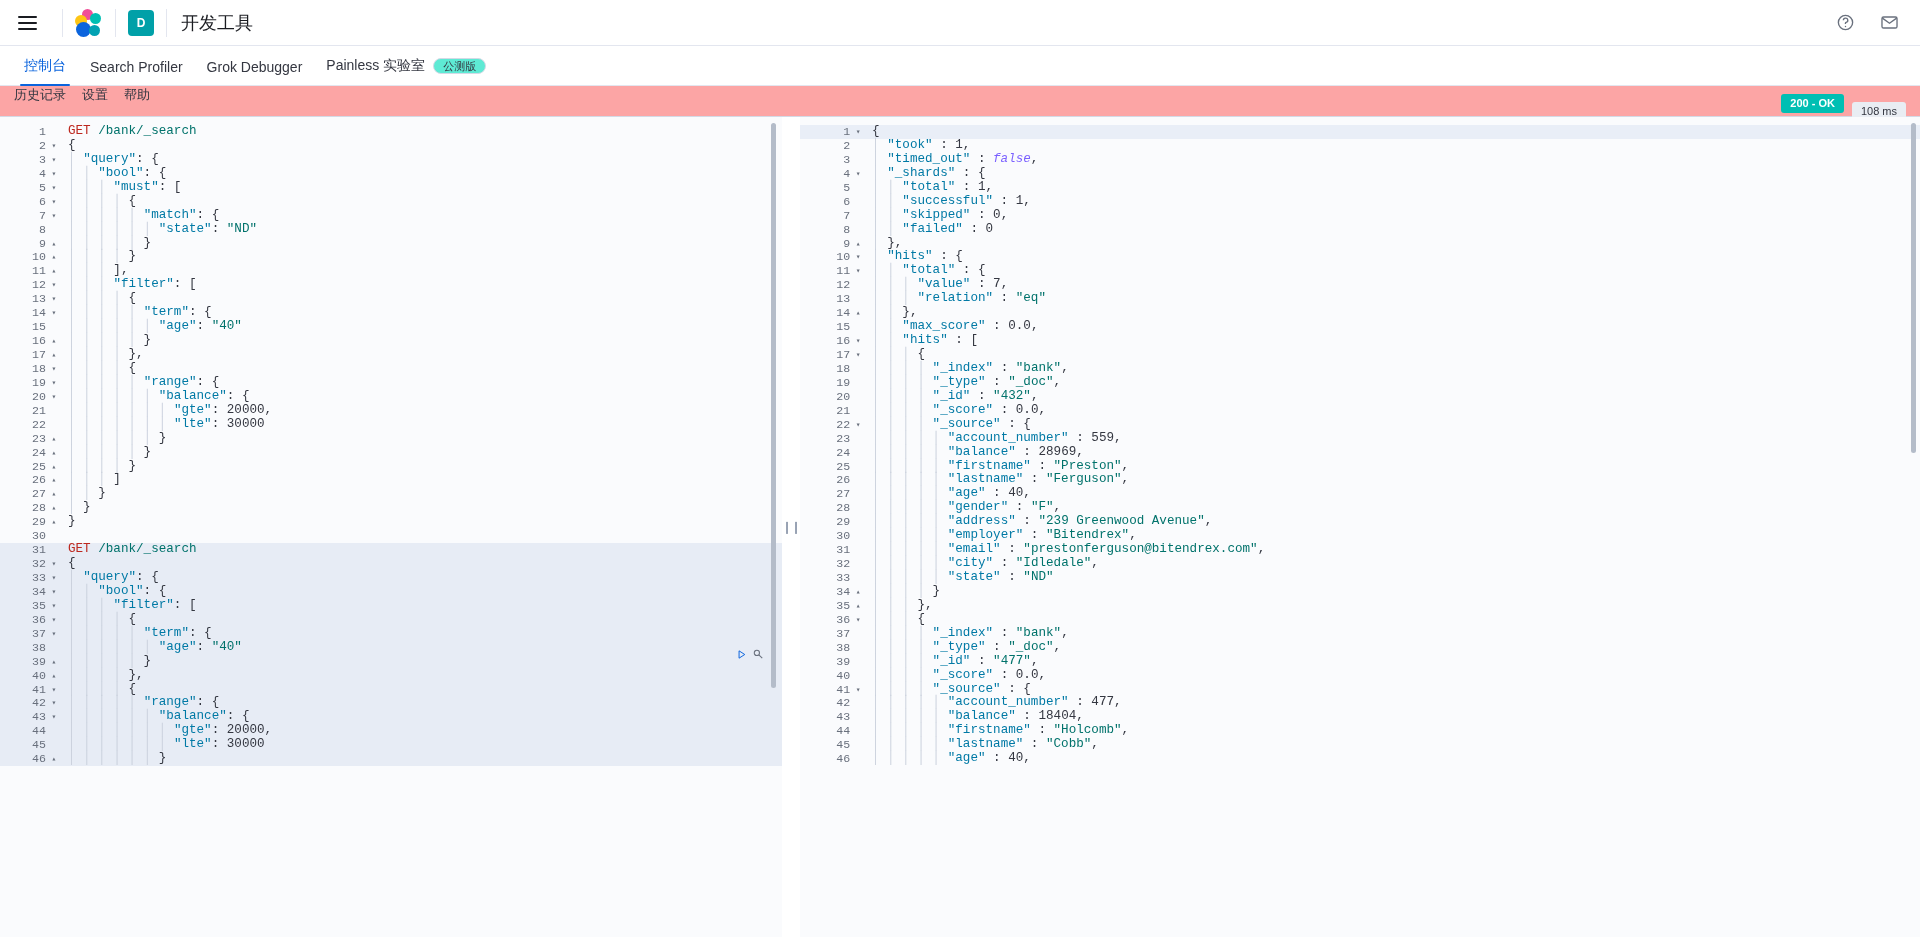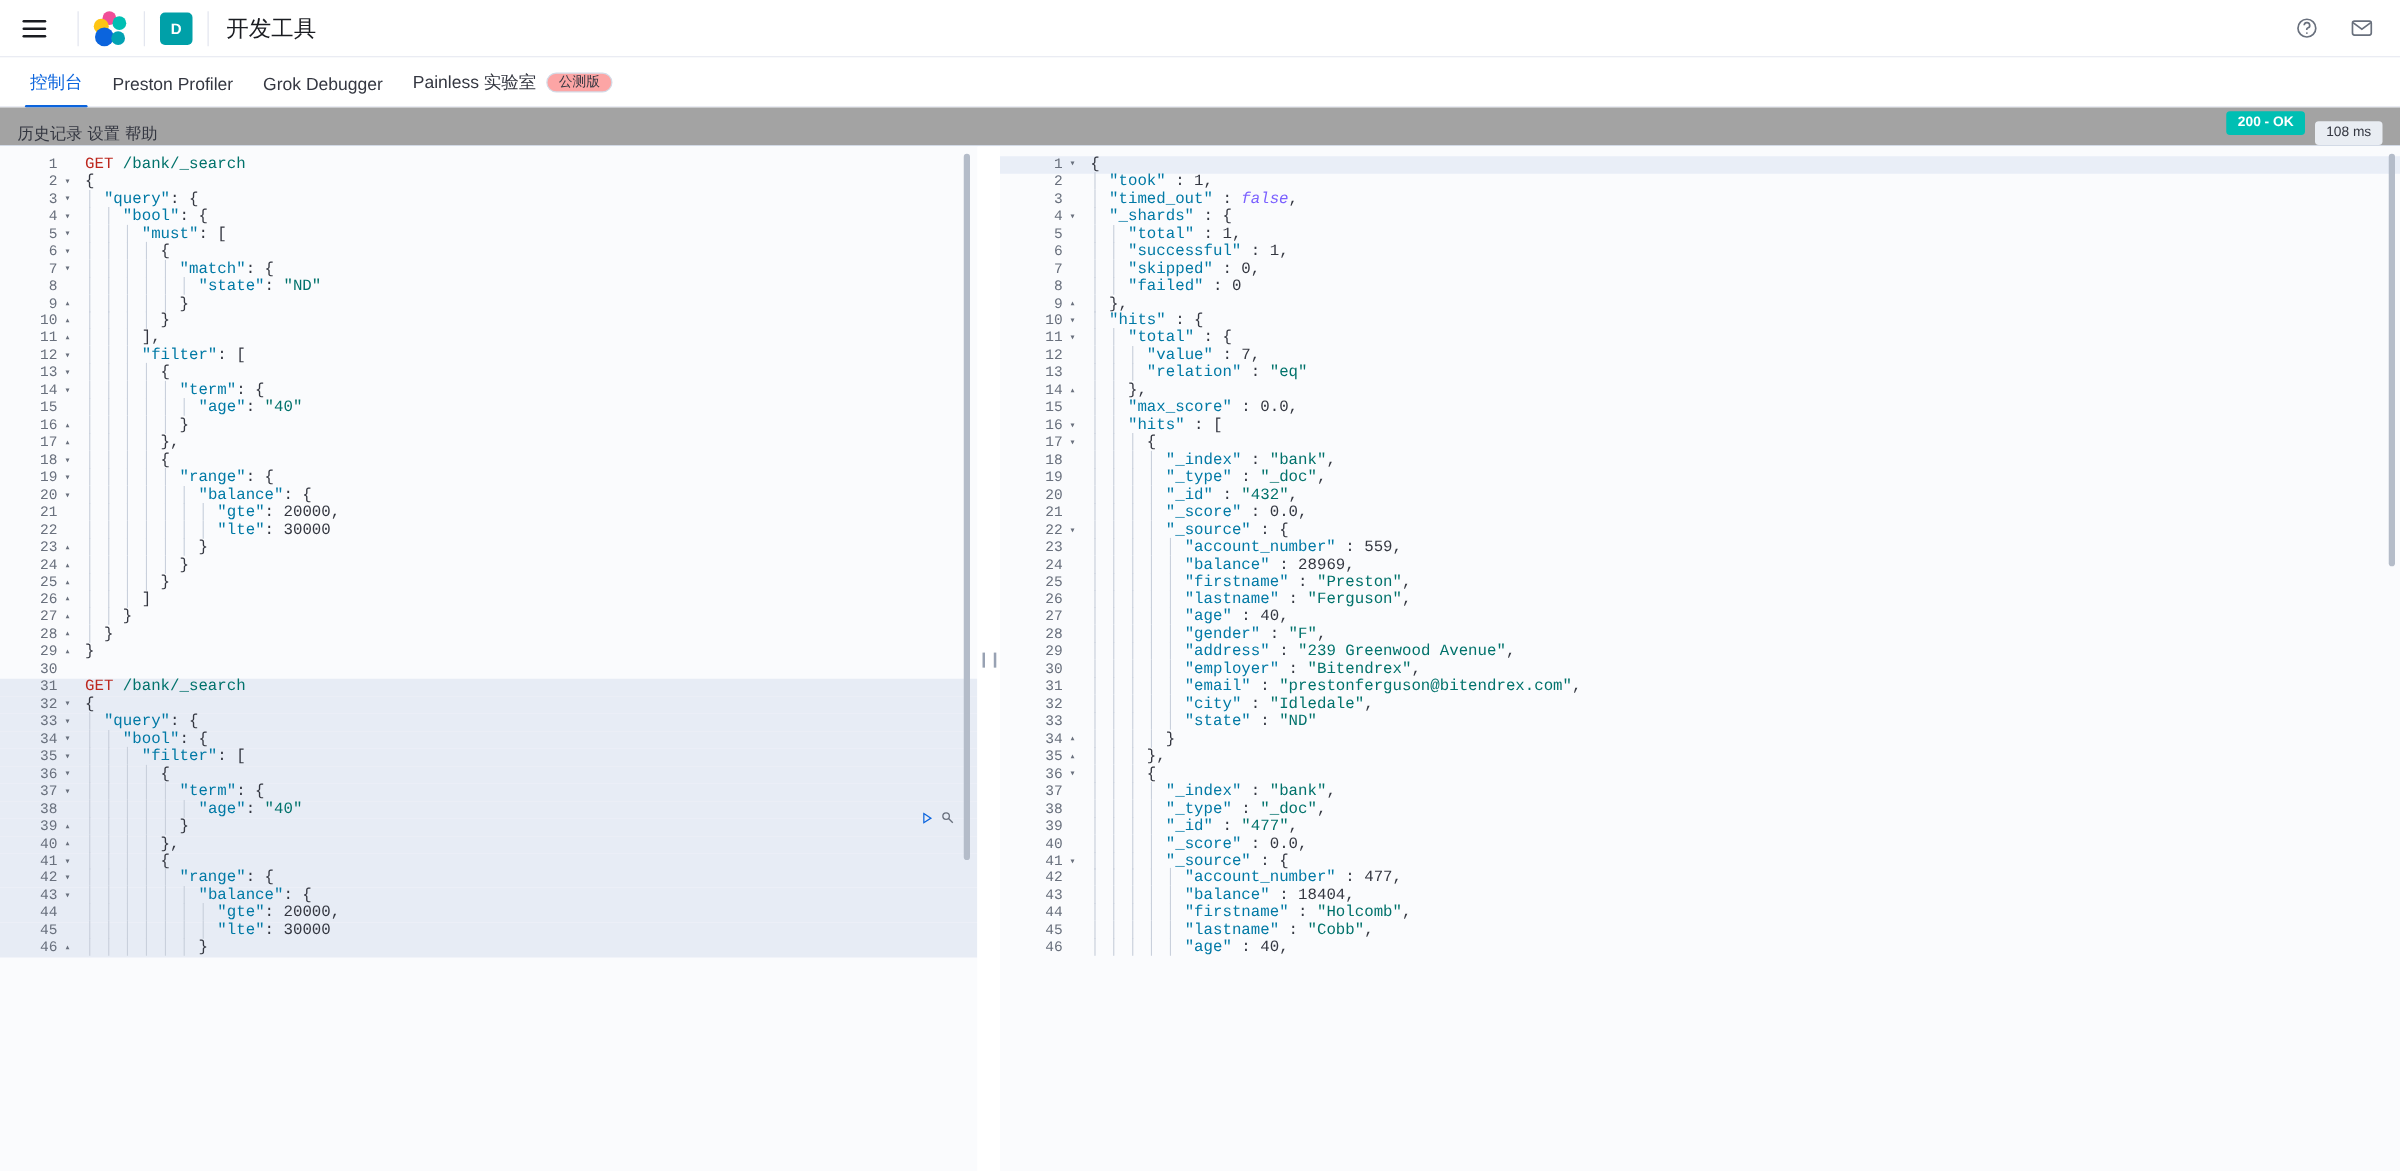--- a/index.html
+++ b/index.html
@@ -60,29 +60,29 @@
     display:flex; align-items:center; gap:8px;margin-top:14px;
   }
   .tab.active { color:#0b64dd; font-weight:400; }
   .tab.active::after {
     content:""; position:absolute; left:8px; right:8px; bottom:-1px;
     height:2px; background:#0b64dd; border-radius:1px;
   }
   .beta-pill {
     border:1px solid #d3dae6; border-radius:10px;
     font-size:11px; color:#343741; padding:0 9px;
-    background:#fca5a5; line-height:14px;
+    background:#5eead4; line-height:14px;
   }
 
   
   .consolebar {
     height: 30px; flex:0 0 30px;
-    display:flex; align-items:flex-end;
-    padding: 0 14px; gap: 4px;
-    background:#a3a3a3; position:relative;
+    display:flex; align-items:flex-start;
+    padding: 0 14px; gap: 16px;
+    background:#fca5a5; position:relative;
   }
   .cb-link { font-size:13px; color:#343741; cursor:pointer; }
   .cb-right { margin-left:auto; display:flex; align-items:center; gap:8px; }
   .status-pill {
     background:#00bfb3; color:#fff; font-size:11px; font-weight:700;
     border-radius:3px; padding:3px 9px; line-height:13px;
   }
   .time-pill {
     background:#e9edf3; color:#343741; font-size:11px;
     border-radius:3px; padding:3px 9px; line-height:13px;margin-top:16px;
@@ -202,21 +202,21 @@
         </svg>
       </div>
     </div>
   </div>
 
   <div class="tabs">
     <div class="tab active">
       <span>控制台</span>
     </div>
     <div class="tab">
-      <span>Preston Profiler</span>
+      <span>Search Profiler</span>
     </div>
     <div class="tab">
       <span>Grok Debugger</span>
     </div>
     <div class="tab">
       <span>Painless 实验室</span>
       <span class="beta-pill">公测版</span>
     </div>
   </div>
 

